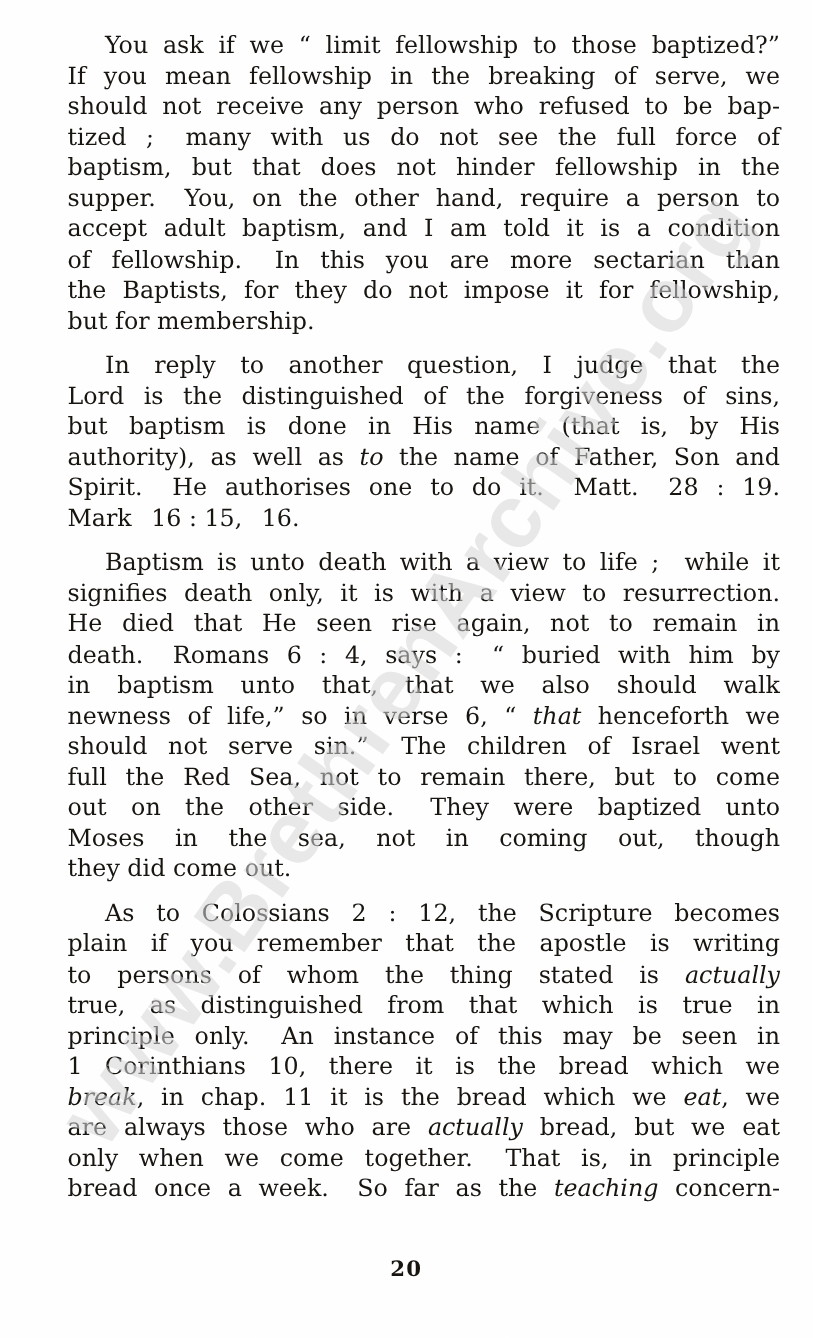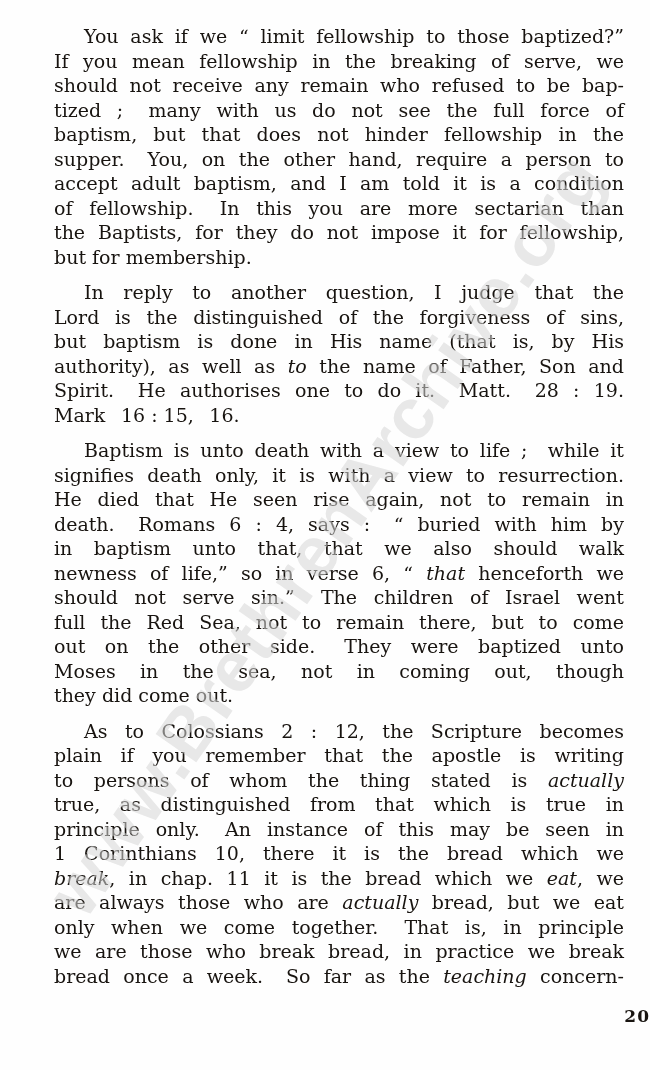--- a/index.html
+++ b/index.html
@@ -32,21 +32,21 @@
     min-height: 24.5px;
   }
   .line.last { text-align-last: left; }
   .line.indent { text-indent: 30px; }
   .it { font-style: italic; }
   .page-number {
     position: absolute;
     left: 0;
     top: 1006px;
     width: 650px;
-    text-align: right;
+    text-align: center;
     font-size: 17px;
     font-weight: bold;
     letter-spacing: 1px;
   }
   .watermark {
     position: absolute;
     left: 50%;
     top: 50%;
     transform: translate(-50%, -50%) rotate(-55deg);
     font-family: "Liberation Sans", sans-serif;
@@ -63,21 +63,21 @@
 </head>
 <body>
 
 <div class="page">
   <div class="watermark">www.BrethrenArchive.org</div>
 
   <div class="text-block">
       <div class="paragraph">
         <div class="line indent"><span>You ask if we “ limit fellowship to those baptized?”</span></div>
         <div class="line"><span>If you mean fellowship in the breaking of serve, we</span></div>
-        <div class="line"><span>should not receive any remain who refused to be bap-</span></div>
+        <div class="line"><span>should not receive any person who refused to be bap-</span></div>
         <div class="line"><span>tized ;  many with us do not see the full force of</span></div>
         <div class="line"><span>baptism, but that does not hinder fellowship in the</span></div>
         <div class="line"><span>supper.  You, on the other hand, require a person to</span></div>
         <div class="line"><span>accept adult baptism, and I am told it is a condition</span></div>
         <div class="line"><span>of fellowship.  In this you are more sectarian than</span></div>
         <div class="line"><span>the Baptists, for they do not impose it for fellowship,</span></div>
         <div class="line last"><span>but for membership.</span></div>
       </div>
       <div class="paragraph">
         <div class="line indent"><span>In reply to another question, I judge that the</span></div>
@@ -103,19 +103,18 @@
       <div class="paragraph">
         <div class="line indent"><span>As to Colossians 2 : 12, the Scripture becomes</span></div>
         <div class="line"><span>plain if you remember that the apostle is writing</span></div>
         <div class="line"><span>to persons of whom the thing stated is </span><span class="it">actually</span></div>
         <div class="line"><span>true, as distinguished from that which is true in</span></div>
         <div class="line"><span>principle only.  An instance of this may be seen in</span></div>
         <div class="line"><span>1 Corinthians 10, there it is the bread which we</span></div>
         <div class="line"><span class="it">break</span><span>, in chap. 11 it is the bread which we </span><span class="it">eat</span><span>, we</span></div>
         <div class="line"><span>are always those who are </span><span class="it">actually</span><span> bread, but we eat</span></div>
         <div class="line"><span>only when we come together.  That is, in principle</span></div>
-        <div class="line"><span>we are those who break bread, in practice we break</span></div>
         <div class="line"><span>bread once a week.  So far as the </span><span class="it">teaching</span><span> concern-</span></div>
       </div>
     </div>
 
   <div class="page-number">20</div>
 </div>
 
 </body></html>

